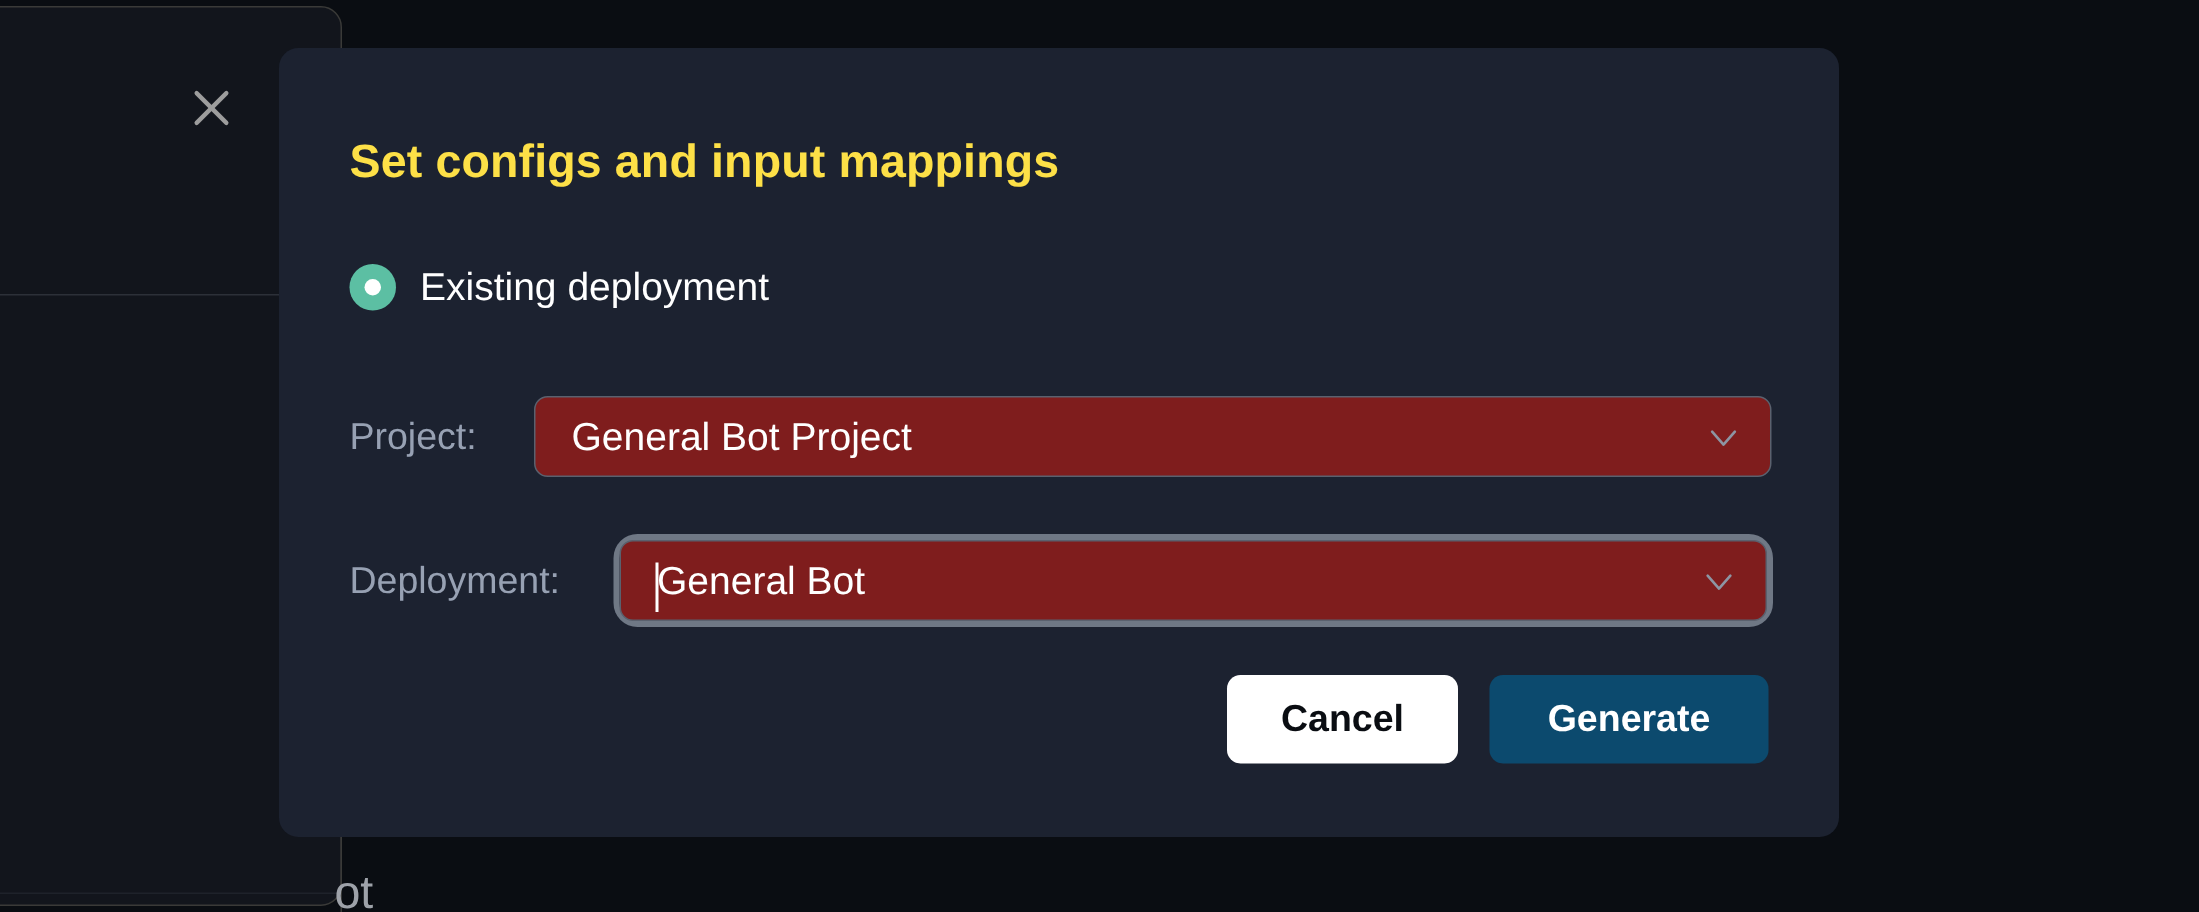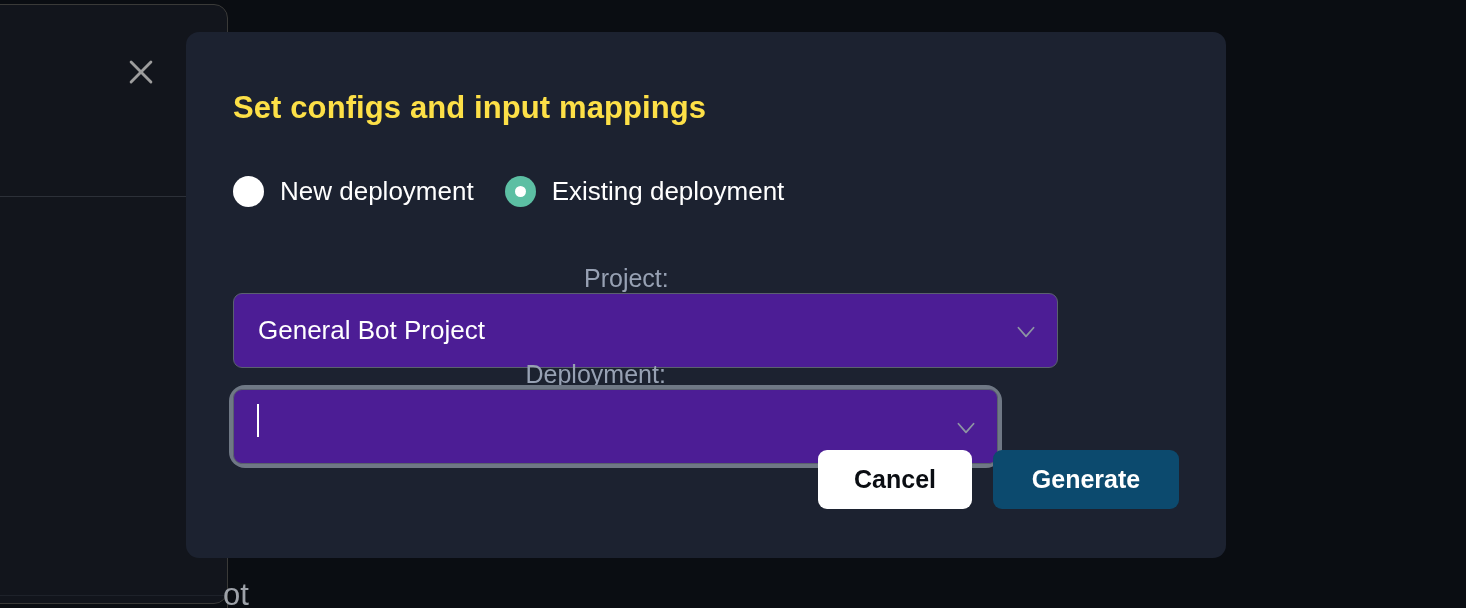--- a/index.html
+++ b/index.html
@@ -140,43 +140,42 @@
     font-size: 26px;
     color: #ffffff;
     white-space: nowrap;
   }
 
   
   .field-row {
     position: absolute;
     display: flex;
     align-items: center;
-    flex-direction: column;
   }
   .field-row.project    { left: 47px; top: 232px; }
   .field-row.deployment { left: 47px; top: 328px; }
 
   .field-label {
     font-size: 25px;
     color: #97a1b3;
     white-space: nowrap;
   }
   .field-row.project    .field-label { width: 123px; }
   .field-row.deployment .field-label { width: 180px; }
 
   .select-wrap {
     position: relative;
     display: flex;
     align-items: center;
   }
 
   .select {
     position: relative;
-    height: 75px;
-    background: #4c1d95;
+    height: 54px;
+    background: #7f1d1d;
     border: 1px solid #5a616e;
     border-radius: 9px;
     display: flex;
     align-items: center;
     padding: 0 54px 0 24px;
     cursor: pointer;
   }
   .field-row.project    .select { width: 825px; }
   .field-row.deployment .select { width: 765px; }
 
@@ -265,24 +264,20 @@
   <div class="bg-hline"></div>
 
   <div class="bg-tail">ot</div>
 
   <div class="modal">
 
     <div class="modal-title">Set configs and input mappings</div>
 
     <div class="radio-row">
 
-      <div class="radio-option">
-        <span class="radio-mark off"></span>
-        <span class="radio-label">New deployment</span>
-      </div>
 
       <div class="radio-option">
         <span class="radio-mark on"></span>
         <span class="radio-label">Existing deployment</span>
       </div>
 
     </div>
 
     <div class="field-row project">
       <span class="field-label">Project:</span>
@@ -296,20 +291,21 @@
           </span>
         </div>
       </div>
     </div>
 
     <div class="field-row deployment">
       <span class="field-label">Deployment:</span>
       <div class="select-wrap focused">
         <div class="select">
           <span class="caret"></span>
+          <span class="select-value">General Bot</span>
           <span class="chevron">
             <svg viewBox="0 0 24 24" fill="none" stroke="currentColor" stroke-width="1.6" stroke-linecap="round" stroke-linejoin="round">
               <polyline points="5,9 12,17 19,9"></polyline>
             </svg>
           </span>
         </div>
       </div>
     </div>
 
     <div class="footer">

